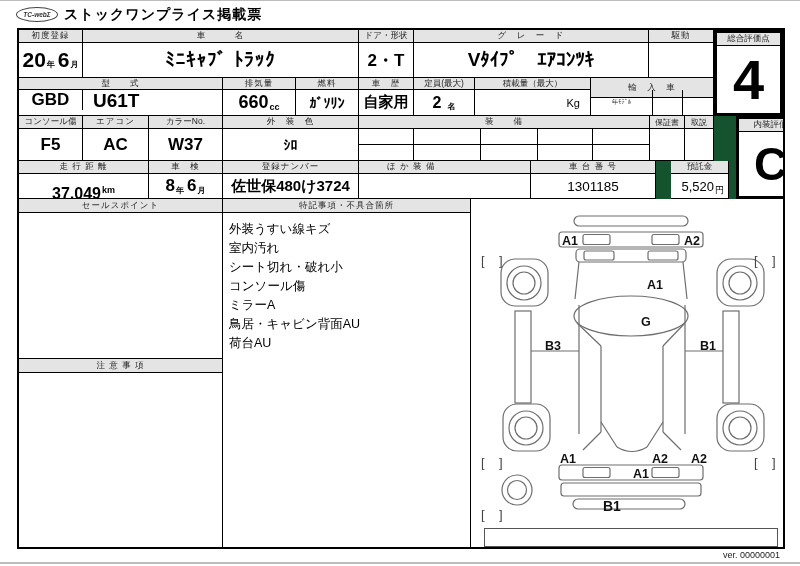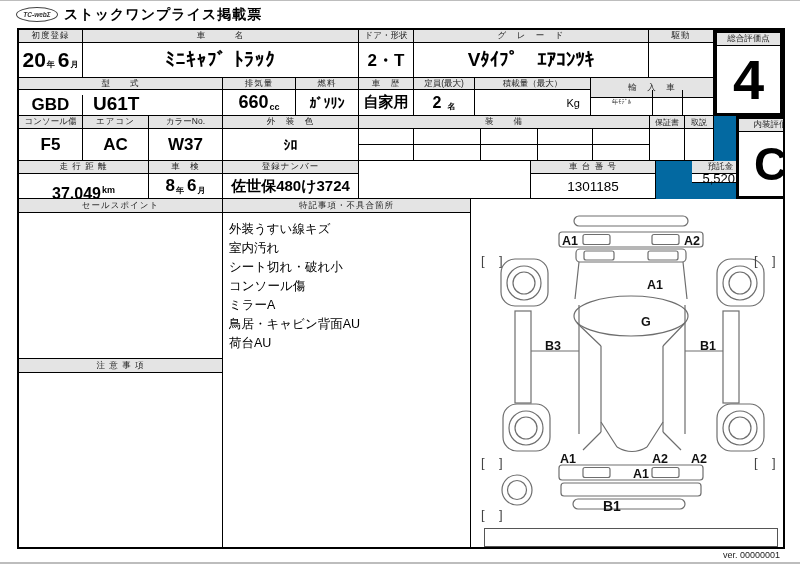--- a/index.html
+++ b/index.html
@@ -4,21 +4,21 @@
 <style>
   html,body{margin:0;padding:0;background:#fff;}
   body{width:800px;height:566px;position:relative;overflow:hidden;
        font-family:"Liberation Sans","DejaVu Sans",sans-serif;color:#000;}
   .scanline{position:absolute;left:0;width:800px;background:#bdbdbd;}
   #logo{position:absolute;left:16px;top:7px;width:40px;height:13px;border:1px solid #444;
         border-radius:50%;display:flex;align-items:center;justify-content:center;
         font-size:6.5px;font-style:italic;font-weight:bold;color:#333;}
   #title{position:absolute;left:64px;top:6px;font-size:14px;font-weight:bold;letter-spacing:1px;}
   #sheet{position:absolute;left:17px;top:28px;width:768px;height:521px;border:2px solid #000;
-         box-sizing:border-box;background:#0369a1;overflow:hidden;}
+         box-sizing:border-box;background:#14532d;overflow:hidden;}
   .cell{position:absolute;box-sizing:border-box;border-right:1px solid #000;border-bottom:1px solid #000;background:#fff;} .noB{border-bottom:none;}
   .hd{box-sizing:border-box;height:13px;background:#e4e4e4;border-bottom:1px solid #000;
       display:flex;align-items:center;justify-content:center;font-size:8.5px;color:#222;
       letter-spacing:1px;white-space:pre;overflow:hidden;}
   .hd14{height:14px;}
   .bd{position:absolute;top:13px;left:0;right:0;bottom:0;display:flex;align-items:center;
       justify-content:center;font-weight:bold;white-space:pre;}
   .bd14{top:14px;}
   .s21{font-size:21px;} .s20{font-size:16px;margin-top:15px;} .s19{font-size:19px;} .s18{font-size:18px;}
   .s17{font-size:17px;} .s16{font-size:16px;} .s15{font-size:15px;} .s14{font-size:14px;}
@@ -30,21 +30,21 @@
   .evalval{position:absolute;top:13px;left:0;right:0;bottom:0;display:flex;align-items:center;
            justify-content:center;font-weight:bold;}
   .grid5{position:absolute;top:13px;left:0;right:0;bottom:0;display:grid;
          grid-template-columns:55px 67px 57px 55px 57px;grid-auto-rows:16px;}
   .grid5 > div{border-right:1px solid #000;border-bottom:1px solid #000;box-sizing:border-box;}
   .grid5 > div:nth-child(5n){border-right:none;}
   .grid5 > div:nth-child(n+6){border-bottom:none;}
   .grid3{position:absolute;top:12px;left:0;right:0;bottom:0;display:grid;grid-template-columns:62px 30px 31px;}
   .grid3 > div{border-right:1px solid #000;box-sizing:border-box;display:flex;align-items:center;justify-content:center;}
   .grid3 > div:last-child{border-right:none;}
-  .modelbd{display:flex;align-items:flex-end;justify-content:flex-start;}
+  .modelbd{display:flex;align-items:flex-start;justify-content:flex-start;}
   .modelbd .mleft{width:64px;border-right:1px solid #000;display:flex;align-items:center;justify-content:center;box-sizing:border-box;}
   .modelbd .mright{flex:1;display:flex;align-items:center;padding-left:10px;}
   .listbody{position:absolute;top:14px;left:0;right:0;bottom:0;padding:7px 6px;
             font-size:12.5px;line-height:19px;text-align:left;display:block;font-weight:normal;}
   #legend{position:absolute;left:13px;top:329px;width:294px;height:19px;border:1px solid #555;
           box-sizing:border-box;font-size:7px;line-height:8.5px;color:#333;padding:1px 4px;white-space:pre;overflow:hidden;}
   #ver{position:absolute;left:660px;top:550px;width:120px;text-align:right;font-size:9px;color:#222;}
   .tiny{font-size:6.5px;color:#333;font-weight:normal;}
   svg text{font-family:"Liberation Sans","DejaVu Sans",sans-serif;}
 </style>
@@ -172,27 +172,28 @@
   </div>
   <div class="cell" style="left:130px;top:131px;width:74px;height:38px">
     <div class="hd">車　検</div>
     <div class="bd"><span class="s17">8</span><span class="u">年</span><span class="s17" style="margin-left:3px">6</span><span class="u">月</span></div>
   </div>
   <div class="cell" style="left:204px;top:131px;width:136px;height:38px">
     <div class="hd">登録ナンバー</div>
     <div class="bd s15">佐世保480け3724</div>
   </div>
   <div class="cell" style="left:340px;top:131px;width:172px;height:38px">
+    <div class="hd" style="justify-content:flex-start;padding-left:28px">ほ か 装 備</div>
     <div class="bd"></div>
   </div>
   <div class="cell" style="left:512px;top:131px;width:125px;height:38px">
     <div class="hd">車 台 番 号</div>
     <div class="bd" style="font-weight:normal;font-size:13.5px">1301185</div>
   </div>
-  <div class="cell" style="left:673px;top:131px;width:58px;height:22px">
+  <div class="cell" style="left:652px;top:131px;width:58px;height:38px">
     <div class="hd" style="letter-spacing:0">預託金</div>
     <div class="bd" style="justify-content:flex-end;padding-right:4px;font-weight:normal"><span class="s13">5,520</span><span class="u9" style="font-weight:normal">円</span></div>
   </div>
 
   <div class="cell" style="left:0;top:169px;width:204px;height:160px">
     <div class="hd hd14">セールスポイント</div>
     <div class="bd bd14"></div>
   </div>
   <div class="cell noB" style="left:0;top:329px;width:204px;height:188px">
     <div class="hd hd14">注 意 事 項</div>

